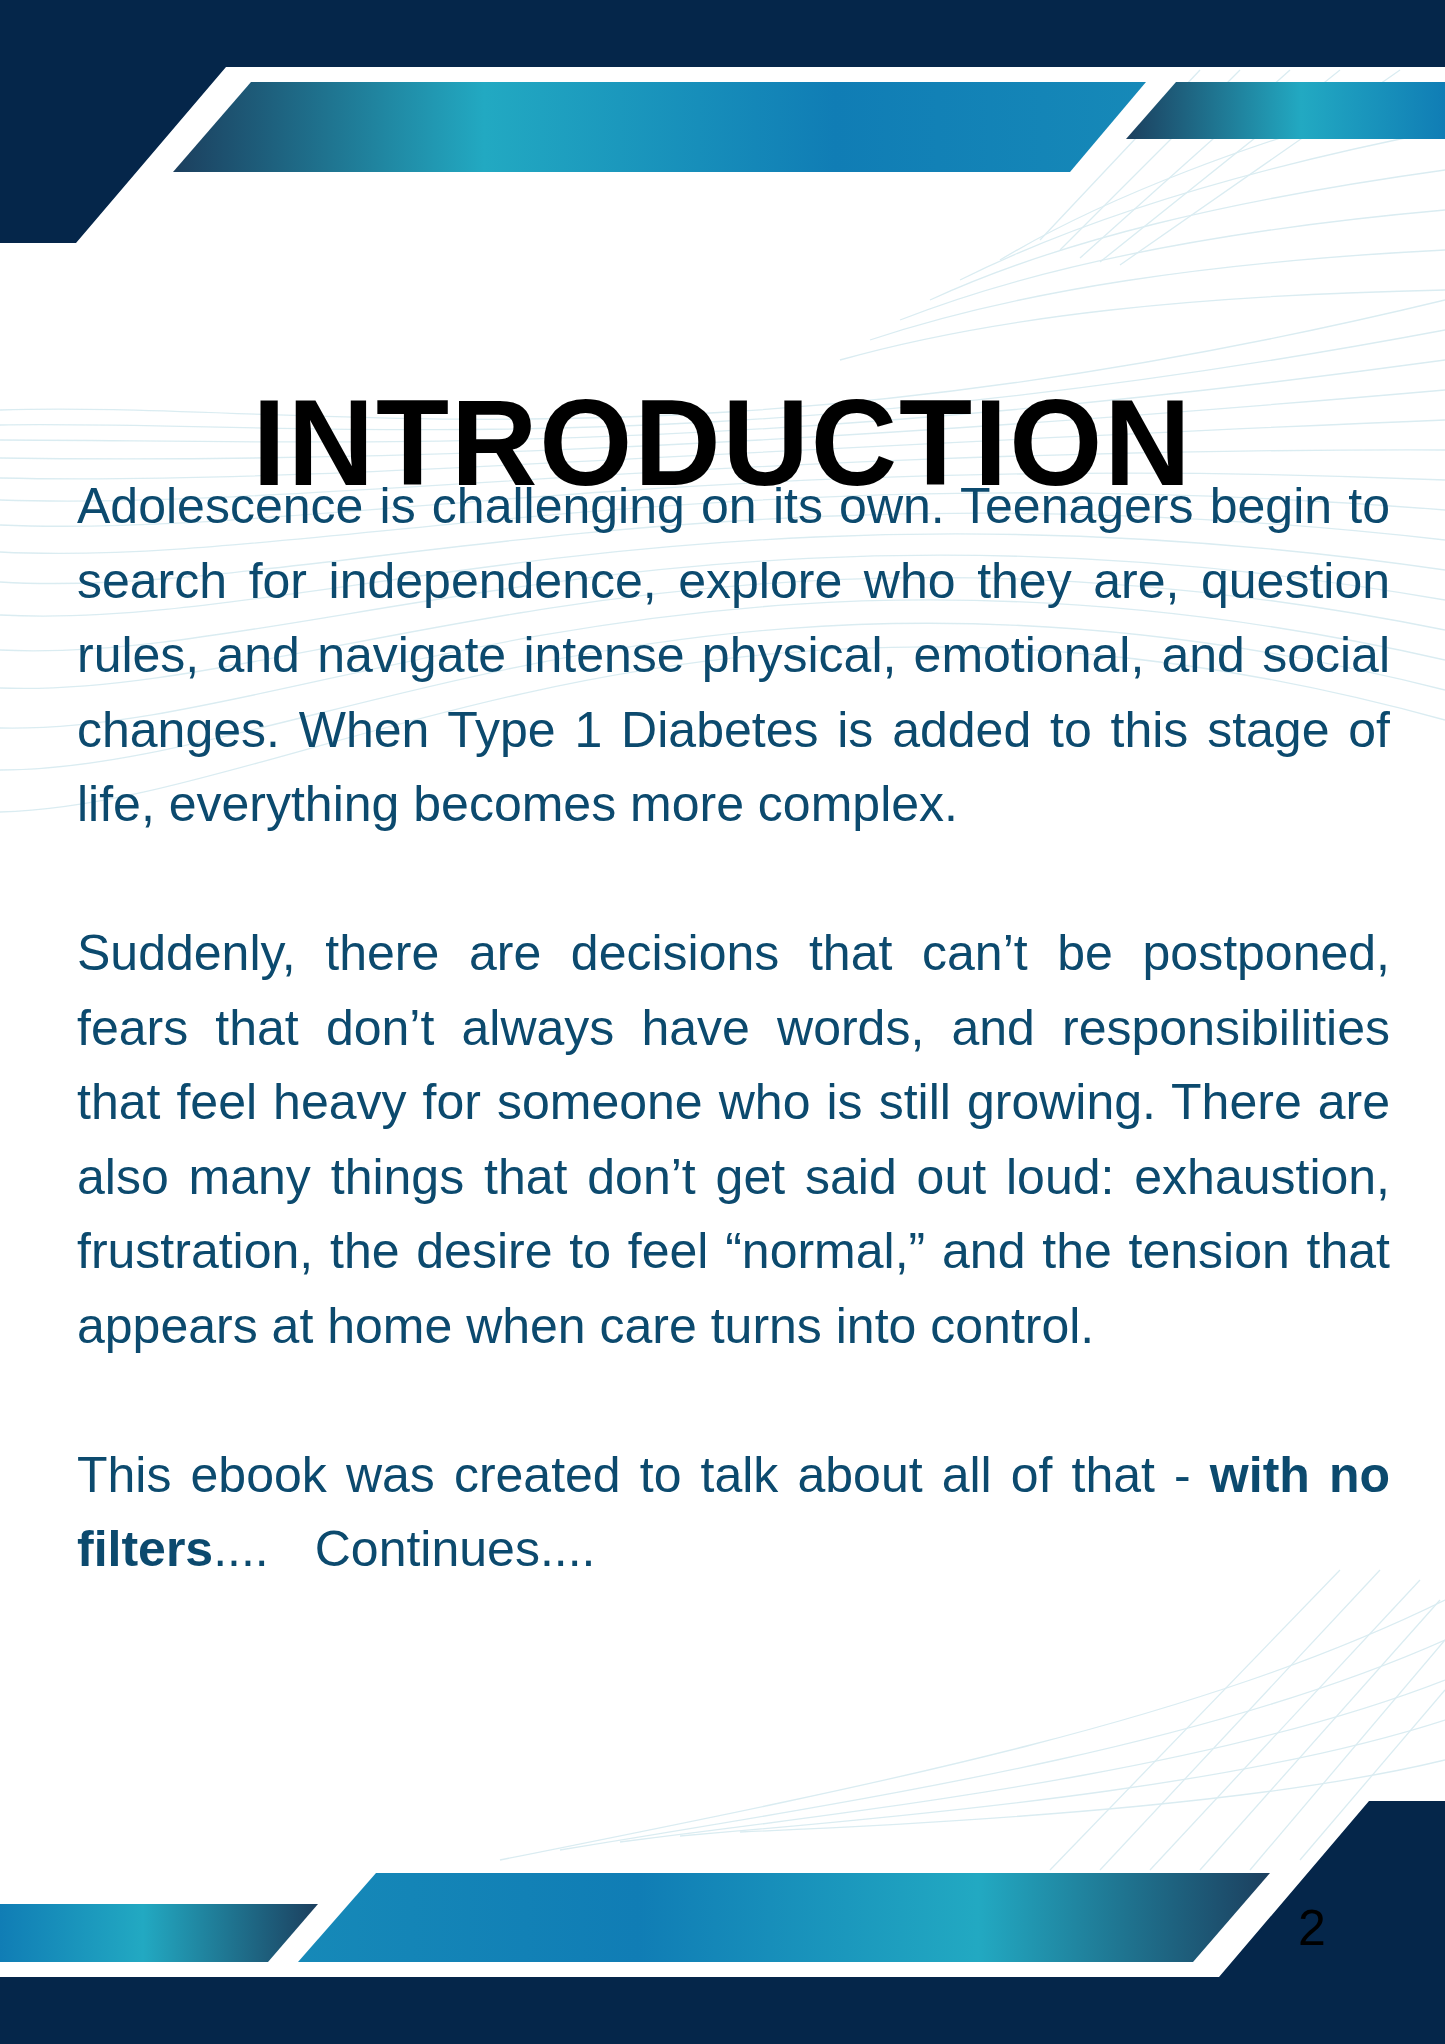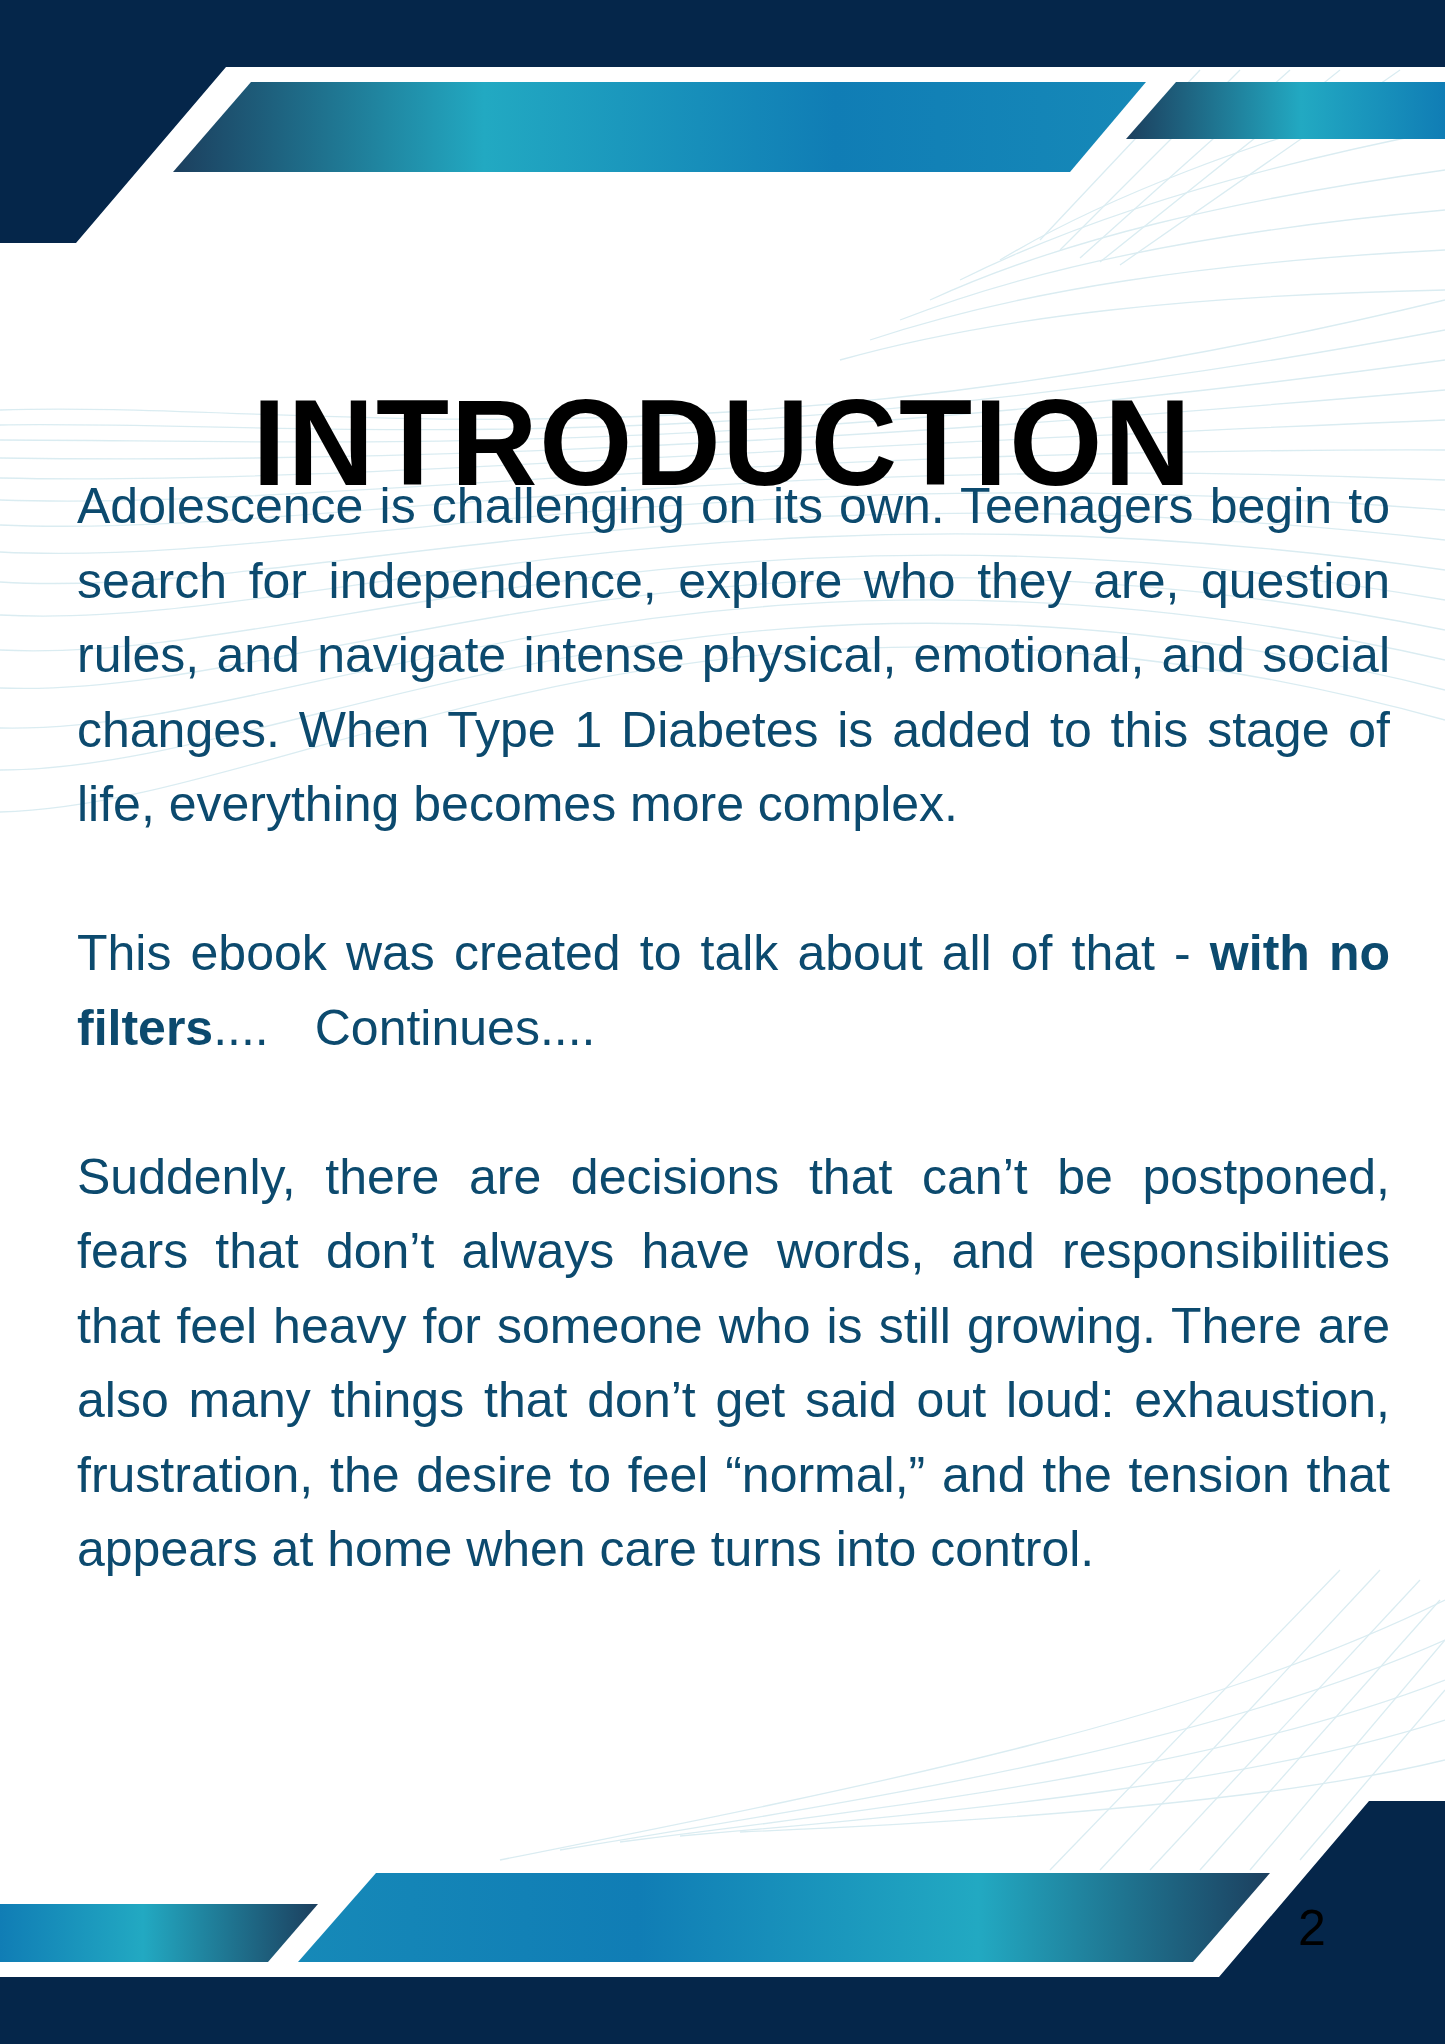--- a/index.html
+++ b/index.html
@@ -107,17 +107,17 @@
 
   <polygon points="376,1873 1270,1873 1193,1962 298,1962" fill="url(#gBot)"></polygon>
 
   <polygon points="0,1904 318,1904 268,1962 0,1962" fill="url(#gBotL)"></polygon>
 </svg>
 
 <h1 class="title">INTRODUCTION</h1>
 
 <div class="body-text">
   <p class="para">Adolescence is challenging on its own. Teenagers begin to search for independence, explore who they are, question rules, and navigate intense physical, emotional, and social changes. When Type 1 Diabetes is added to this stage of life, everything becomes more complex.</p>
+  <p class="para">Suddenly, there are decisions that can’t be postponed, fears that don’t always have words, and responsibilities that feel heavy for someone who is still growing. There are also many things that don’t get said out loud: exhaustion, frustration, the desire to feel “normal,” and the tension that appears at home when care turns into control.</p>
   <p class="para"><span>This ebook was created to talk about all of that - </span><span class="bold">with no filters</span><span>....</span><span class="gap"></span><span>Continues....</span></p>
-  <p class="para">Suddenly, there are decisions that can’t be postponed, fears that don’t always have words, and responsibilities that feel heavy for someone who is still growing. There are also many things that don’t get said out loud: exhaustion, frustration, the desire to feel “normal,” and the tension that appears at home when care turns into control.</p>
 </div>
 
 <div class="page-num">2</div>
 
 </body></html>

